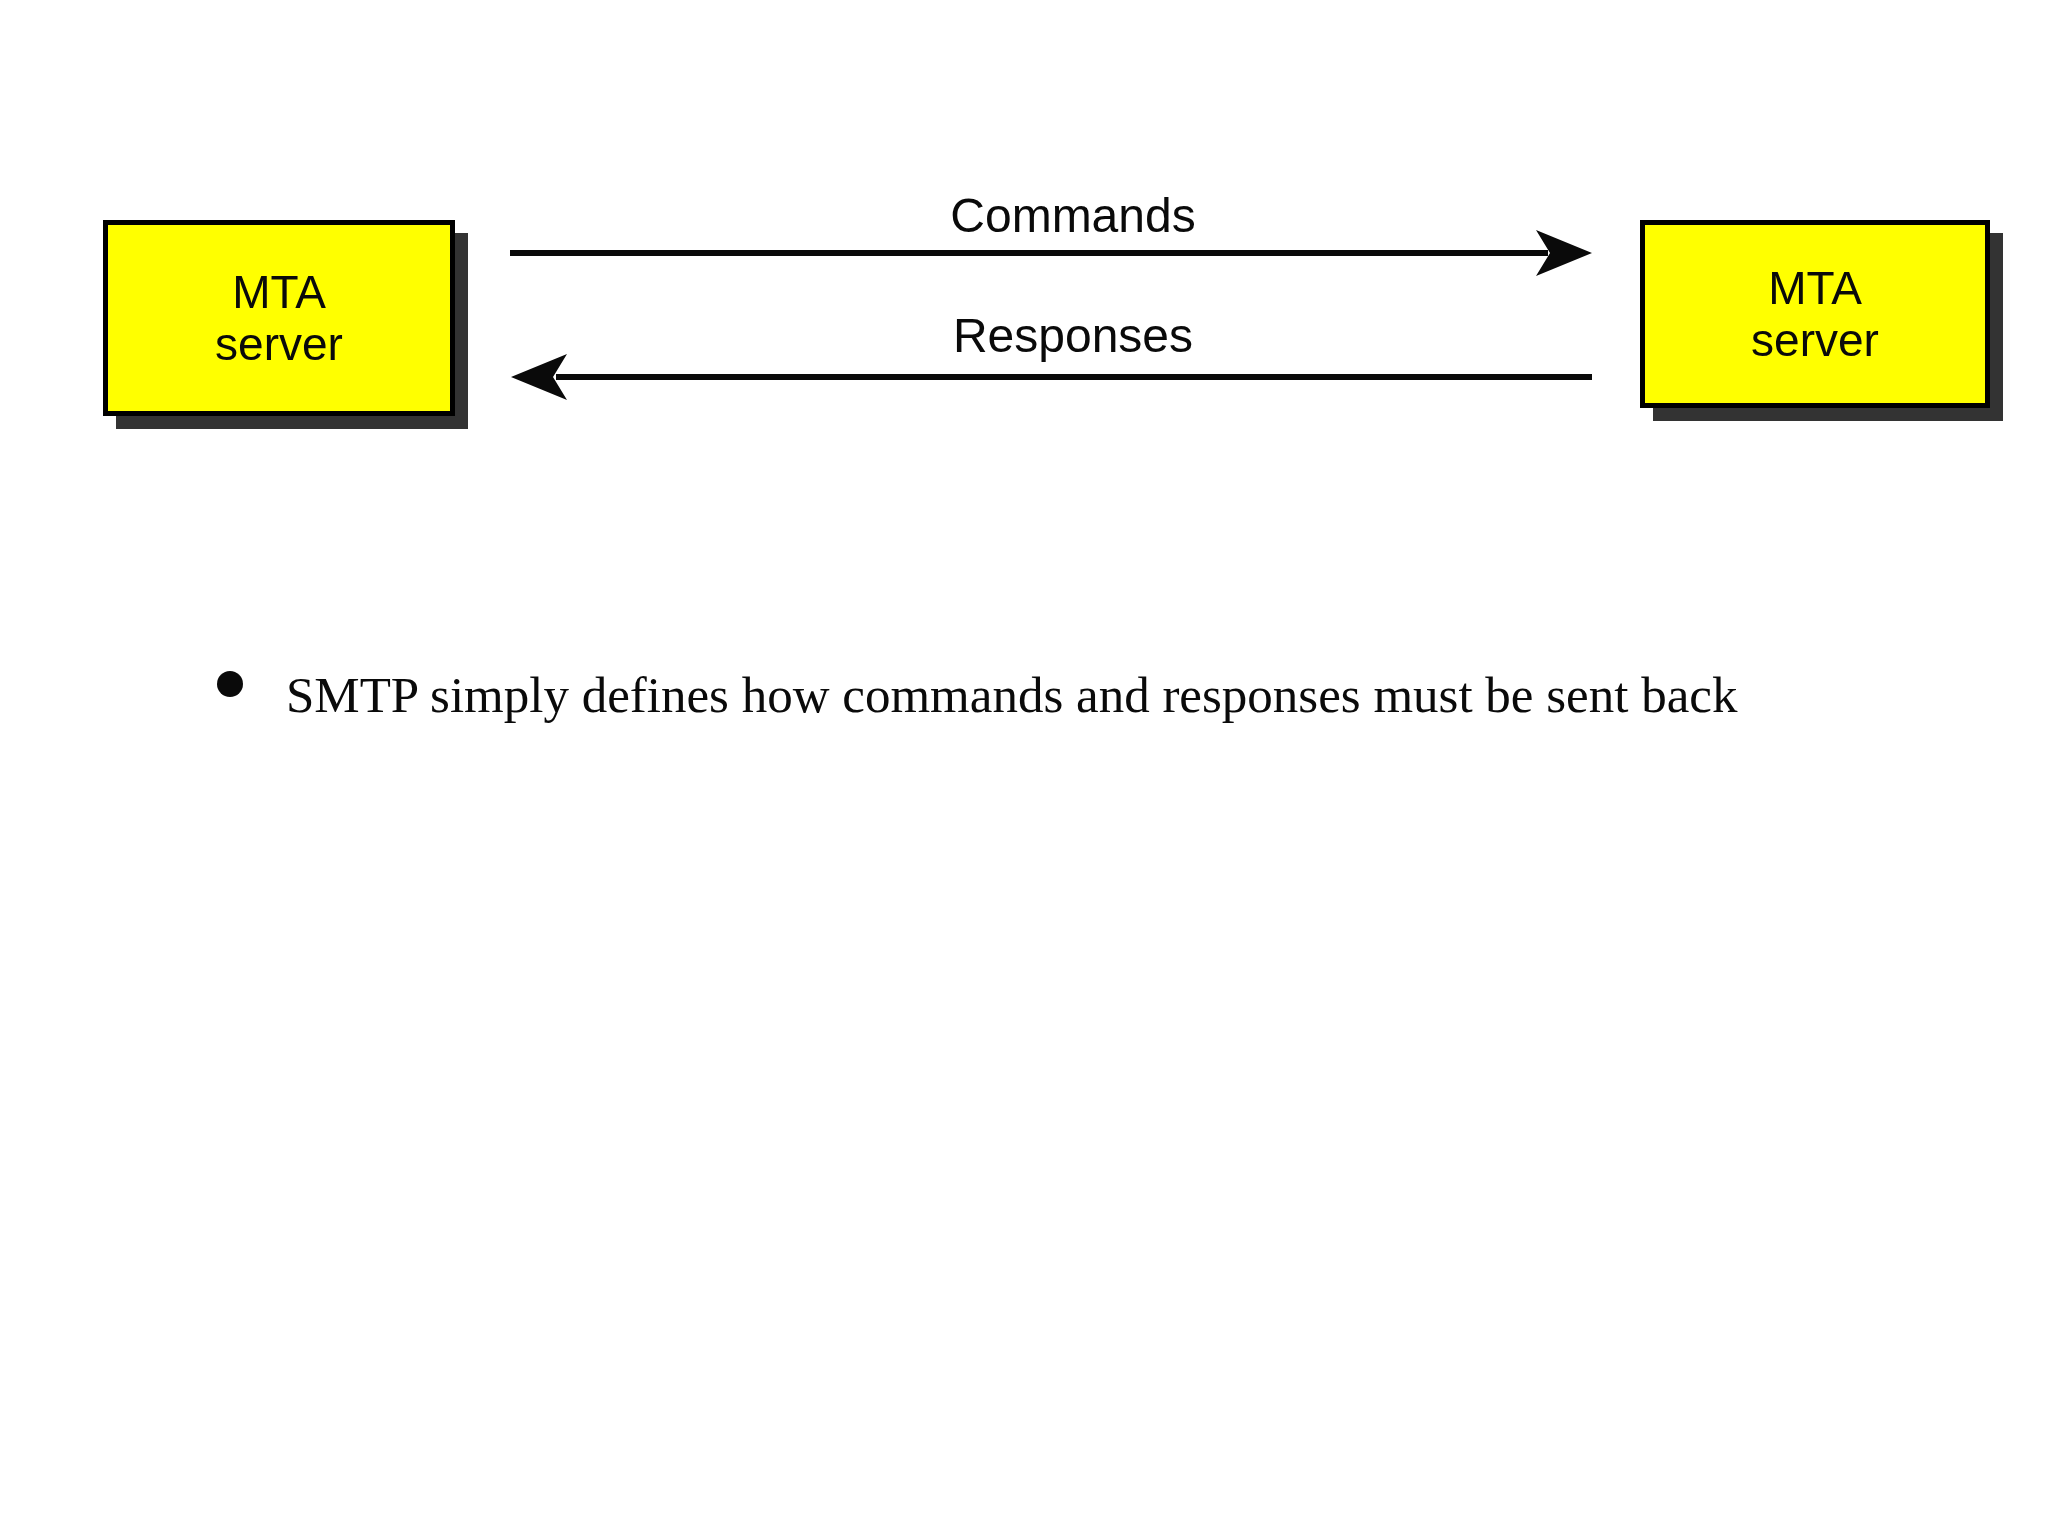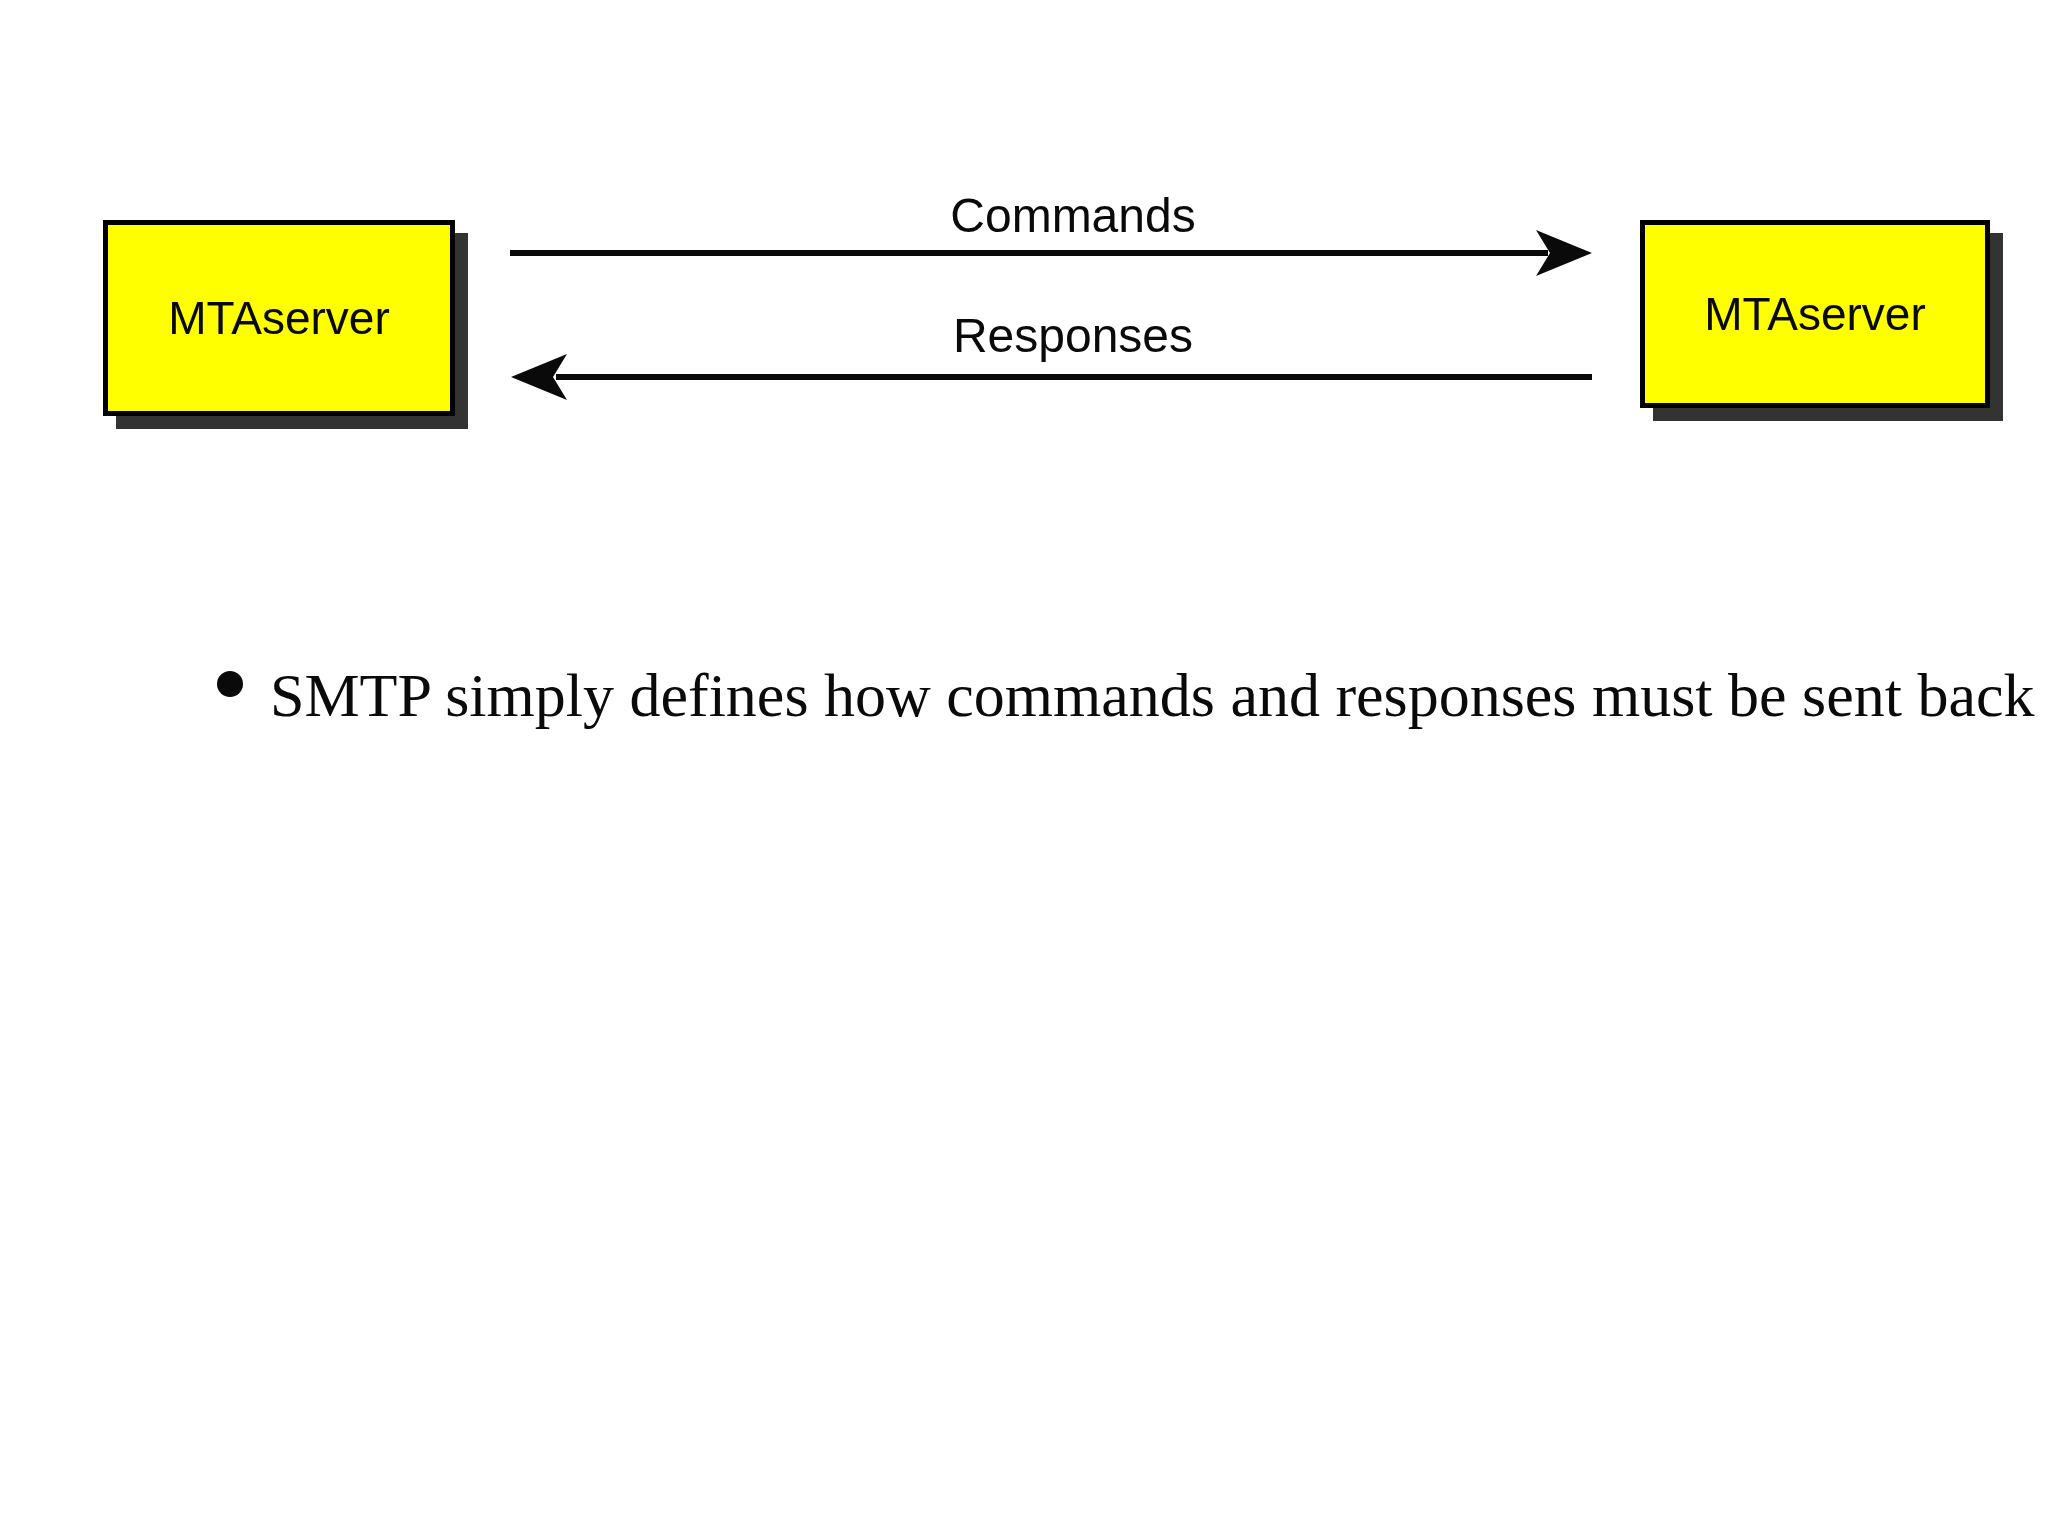--- a/index.html
+++ b/index.html
@@ -18,21 +18,21 @@
   }
 
   
   .mta-box {
     position: absolute;
     box-sizing: border-box;
     background: #ffff00;
     border: 5px solid #000000;
     box-shadow: 13px 13px 0 0 #333333;
     display: flex;
-    flex-direction: row;
+    flex-direction: column;
     align-items: center;
     justify-content: center;
     text-align: center;
     font-size: 46px;
     line-height: 52px;
     font-family: "Liberation Sans", sans-serif;
   }
   .mta-box.client { left: 103px; top: 220px; width: 352px; height: 196px; }
   .mta-box.server { left: 1640px; top: 220px; width: 350px; height: 188px; }
 
@@ -63,25 +63,25 @@
     position: absolute;
     left: 217px;
     top: 671px;
     width: 26px;
     height: 26px;
     border-radius: 50%;
     background: #0a0a0a;
   }
   .bullet-line {
     position: absolute;
-    left: 270px;
+    left: 286px;
     width: 1700px;
     height: 140px;
     line-height: 140px;
-    font-size: 62px;
+    font-size: 51px;
     font-family: "Liberation Serif", serif;
     white-space: nowrap;
   }
   .bullet-line.l1 { top: 625px; }
   .bullet-line.l2 { top: 765px; }
 </style>
 </head>
 <body>
 
 <div class="slide">

